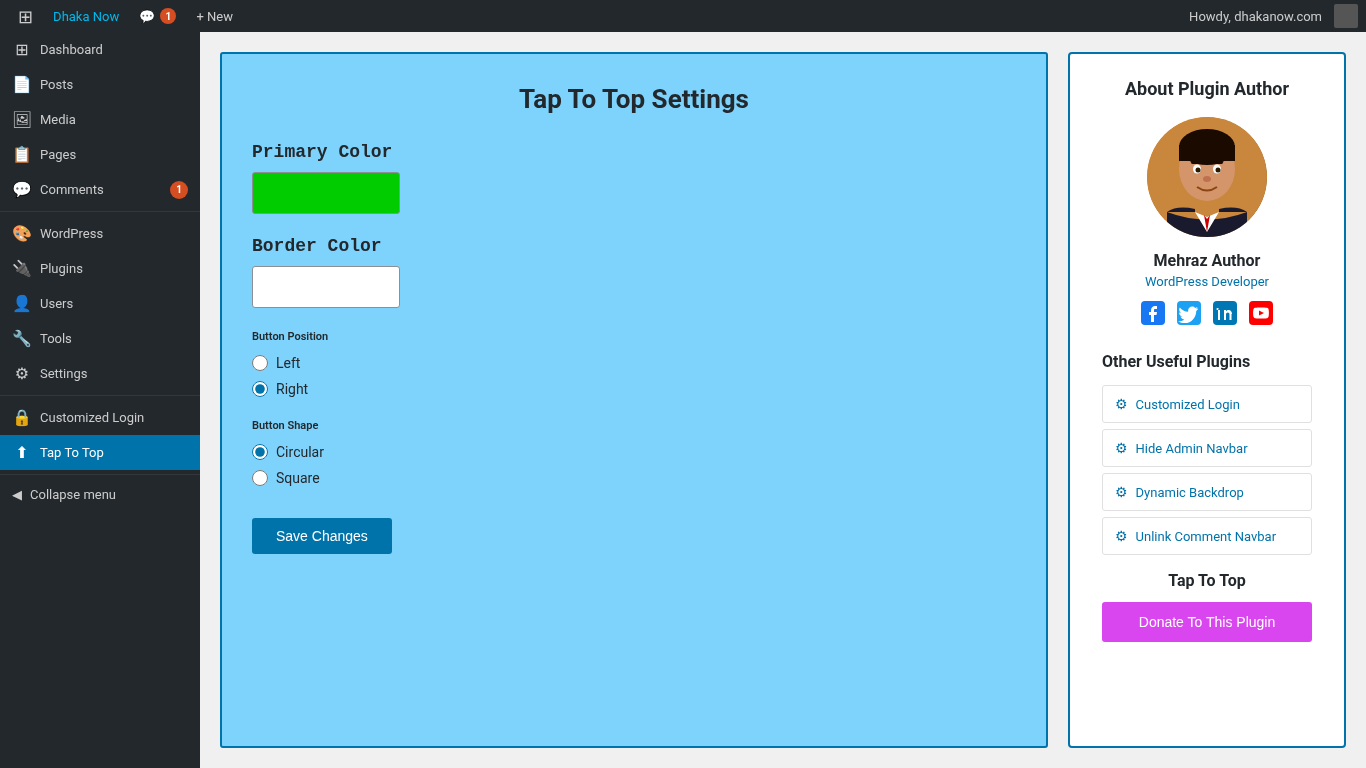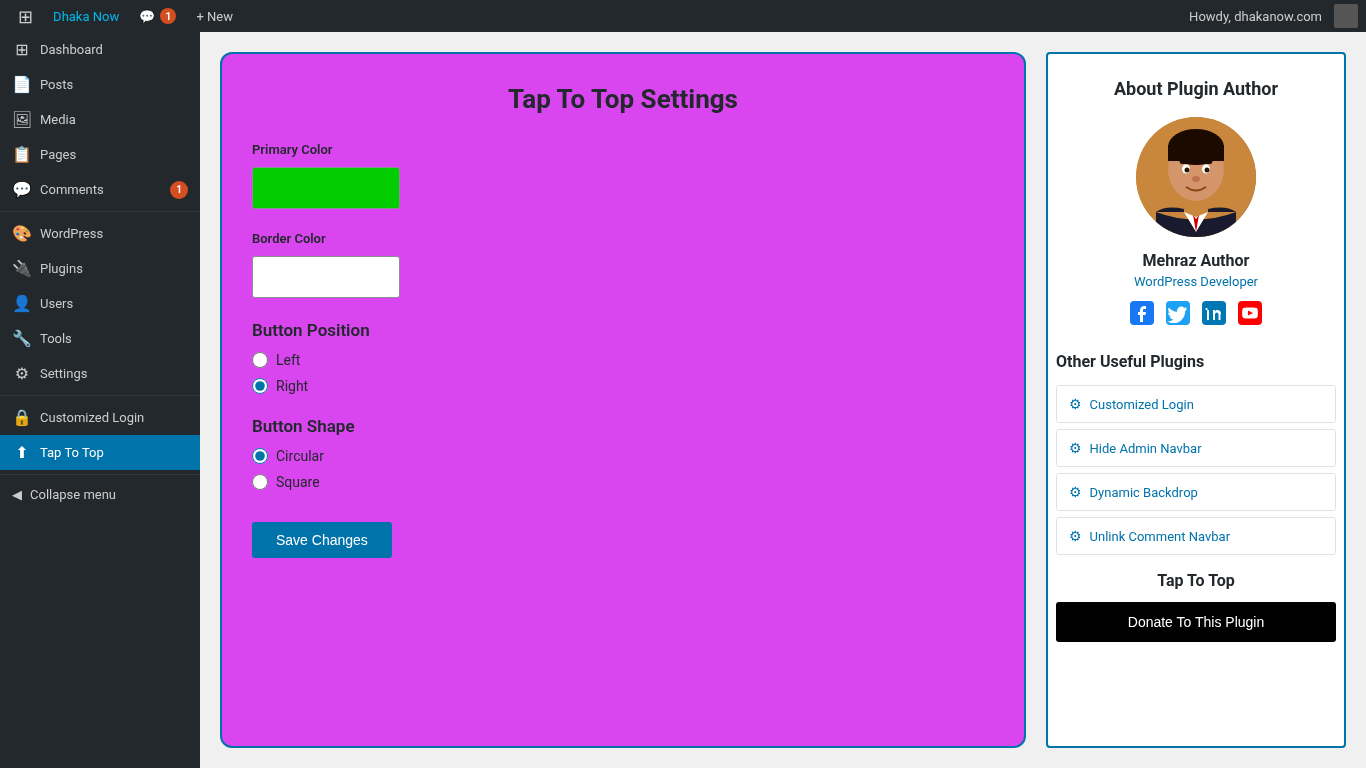--- a/index.html
+++ b/index.html
@@ -92,37 +92,38 @@
       flex: 1;
       overflow-y: auto;
       padding: 20px;
       display: flex;
       gap: 20px;
     }
 
     
     .settings-panel {
       flex: 1;
-      background: #d946ef;
+      background: #7dd3fc;
       border: 2px solid #0073aa;
-      border-radius: 12px;
+      border-radius: 3px;
       padding: 30px;
     }
     .settings-title {
       text-align: center;
       font-size: 26px;
       font-weight: bold;
       color: #23282d;
       margin-bottom: 28px;
     }
     .field-label {
-      font-size: 13px;
+      font-size: 18px;
       font-weight: 600;
       color: #23282d;
       margin-bottom: 10px;
+      font-family: Liberation Mono, monospace;
     }
     .color-input-wrapper {
       margin-bottom: 22px;
     }
     .color-box {
       width: 148px;
       height: 42px;
       border: 1px solid #8c8f94;
       border-radius: 3px;
       cursor: pointer;
@@ -140,46 +141,46 @@
       color: #23282d;
       cursor: pointer;
     }
     .radio-option input[type="radio"] {
       width: 16px;
       height: 16px;
       accent-color: #0073aa;
     }
 
     .section-label {
-      font-size: 17px;
+      font-size: 11px;
       font-weight: 600;
       color: #23282d;
       margin-bottom: 12px;
       margin-top: 12px;
     }
 
     .save-btn {
       background: #0073aa;
       color: white;
       border: none;
       padding: 10px 24px;
       font-size: 14px;
       border-radius: 3px;
       cursor: pointer;
       margin-top: 10px;
     }
 
     
     .sidebar-panel {
-      width: 300px;
+      width: 278px;
       flex-shrink: 0;
       background: white;
       border: 2px solid #0073aa;
       border-radius: 4px;
-      padding: 24px 8px;
+      padding: 24px 32px;
     }
     .about-title {
       text-align: center;
       font-size: 18px;
       font-weight: bold;
       color: #23282d;
       margin-bottom: 18px;
     }
     .author-avatar-wrapper {
       display: flex;
@@ -253,21 +254,21 @@
     .tap-top-title {
       text-align: center;
       font-size: 16px;
       font-weight: bold;
       color: #23282d;
       margin-bottom: 12px;
     }
     .donate-btn {
       display: block;
       width: 100%;
-      background: #000000;
+      background: #d946ef;
       color: white;
       border: none;
       padding: 12px;
       font-size: 14px;
       border-radius: 3px;
       cursor: pointer;
       text-align: center;
     }
   </style>
 </head>

